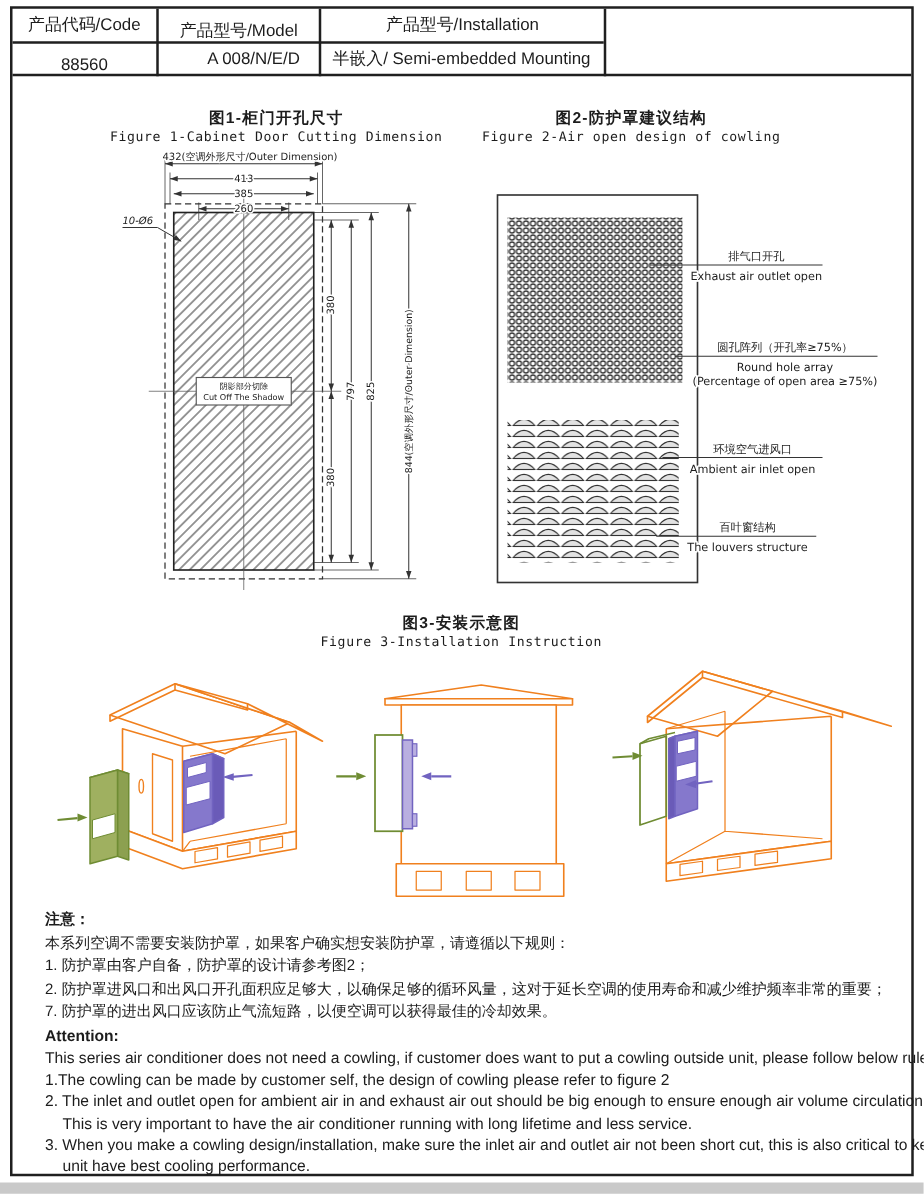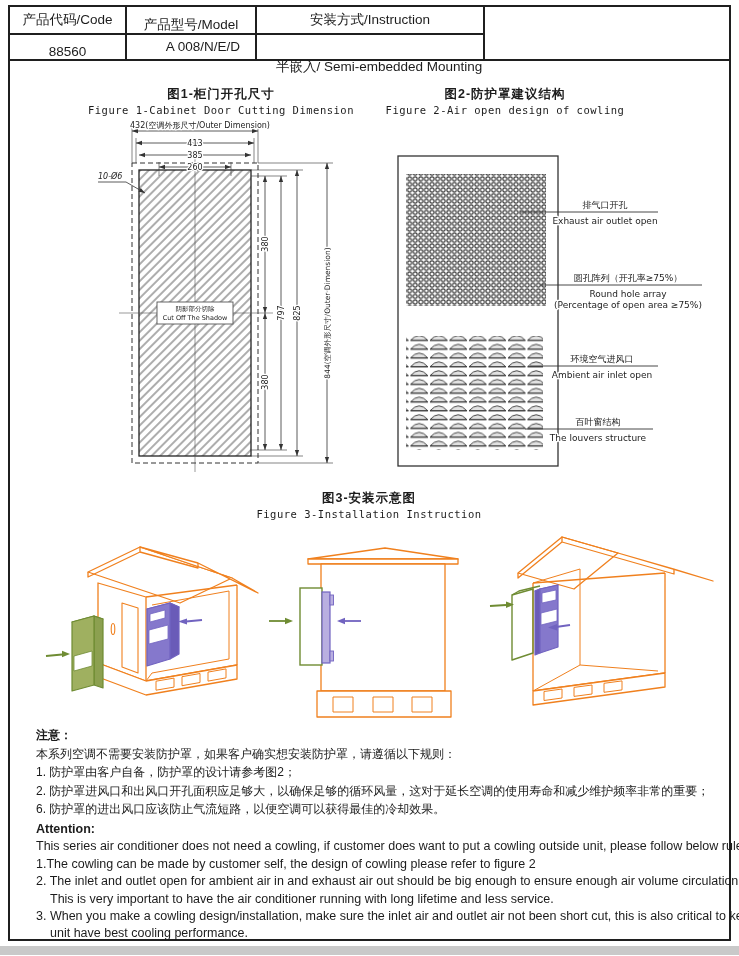--- a/index.html
+++ b/index.html
@@ -5,21 +5,21 @@
   * { margin:0; padding:0; box-sizing:border-box; }
   html,body { width:739px; height:956px; background:#fff; }
   body { position:relative; font-family:"Liberation Sans","DejaVu Sans",sans-serif; color:#1c1c1c; overflow:hidden; }
   .abs { position:absolute; }
   .frame { left:8px; top:5px; width:723px; height:936px; border:2px solid #1f1f1f; }
   .bottom-shade { left:0; top:946px; width:739px; height:9px; background:#c9c9c9; }
   .tline { background:#1f1f1f; }
   .cell { display:flex; align-items:center; font-size:13.5px; white-space:nowrap; }
   .cell.center { justify-content:center; }
   .cell.right { justify-content:flex-end; padding-right:15px; }
-  .cell.left { justify-content:flex-start; padding-left:19px;margin-top:20px; }
+  .cell.left { justify-content:flex-start; padding-left:9px; }
   .fig-title { text-align:center; }
   .fig-title .zh { font-size:12.5px; font-weight:bold; letter-spacing:1px; }
   .fig-title .en { font-size:10.5px; font-family:"DejaVu Sans Mono",monospace; margin-top:1px; letter-spacing:0.5px; }
   .notes { white-space:nowrap; }
   .notes-zh { font-size:12px; line-height:18.6px; }
   .notes-en { font-size:12.5px; line-height:17.4px; }
   .bold { font-weight:bold; }
   .indent { padding-left:14px; }
   svg text { font-family:"DejaVu Sans","Liberation Sans",sans-serif; fill:#1c1c1c;
              paint-order:stroke; stroke:#fff; stroke-width:2.6px; stroke-linejoin:round; }
@@ -36,21 +36,21 @@
 
 <div>
   <div class="abs tline" style="left:125px;top:7px;width:2px;height:54px"></div>
   <div class="abs tline" style="left:255px;top:7px;width:2px;height:54px"></div>
   <div class="abs tline" style="left:483px;top:7px;width:2px;height:54px"></div>
   <div class="abs tline" style="left:10px;top:33px;width:473px;height:1.6px"></div>
   <div class="abs tline" style="left:10px;top:59px;width:719px;height:2px"></div>
 
   <div class="abs cell center" style="left:10px;top:7px;width:115px;height:26px">产品代码/Code</div>
   <div class="abs cell center" style="left:127px;top:7px;width:128px;height:36px">产品型号/Model</div>
-  <div class="abs cell center" style="left:257px;top:7px;width:226px;height:26px">安装方式/Instruction</div>
+  <div class="abs cell center" style="left:257px;top:7px;width:226px;height:26px">产品型号/Installation</div>
   <div class="abs cell center" style="left:10px;top:34px;width:115px;height:35px">88560</div>
   <div class="abs cell right" style="left:127px;top:34px;width:128px;height:25px">A 008/N/E/D</div>
   <div class="abs cell left" style="left:257px;top:34px;width:226px;height:25px">半嵌入/ Semi-embedded Mounting</div>
 </div>
 
 <div class="abs fig-title" style="left:71px;top:86px;width:300px">
   <div class="zh">图1-柜门开孔尺寸</div>
   <div class="en">Figure 1-Cabinet Door Cutting Dimension</div>
 </div>
 
@@ -246,21 +246,21 @@
     <line x1="78" y1="104" x2="92" y2="102" stroke="#7163C0" stroke-width="1.8"></line>
     <polygon points="70,104.5 79,101 79,107.5" fill="#7163C0"></polygon>
   </g>
 </svg>
 
 <div class="abs notes notes-zh" style="left:36px;top:726px;width:690px">
   <div class="bold">注意：</div>
   <div>本系列空调不需要安装防护罩，如果客户确实想安装防护罩，请遵循以下规则：</div>
   <div>1. 防护罩由客户自备，防护罩的设计请参考图2；</div>
   <div>2. 防护罩进风口和出风口开孔面积应足够大，以确保足够的循环风量，这对于延长空调的使用寿命和减少维护频率非常的重要；</div>
-  <div>6. 防护罩的进出风口应该防止气流短路，以便空调可以获得最佳的冷却效果。</div>
+  <div>7. 防护罩的进出风口应该防止气流短路，以便空调可以获得最佳的冷却效果。</div>
 </div>
 
 <div class="abs notes notes-en" style="left:36px;top:821px;width:695px">
   <div class="bold">Attention:</div>
   <div>This series air conditioner does not need a cowling, if customer does want to put a cowling outside unit, please follow below rules:</div>
   <div>1.The cowling can be made by customer self, the design of cowling please refer to figure 2</div>
   <div>2. The inlet and outlet open for ambient air in and exhaust air out should be big enough to ensure enough air volume circulation.</div>
   <div class="indent">This is very important to have the air conditioner running with long lifetime and less service.</div>
   <div>3. When you make a cowling design/installation, make sure the inlet air and outlet air not been short cut, this is also critical to keep</div>
   <div class="indent">unit have best cooling performance.</div>

